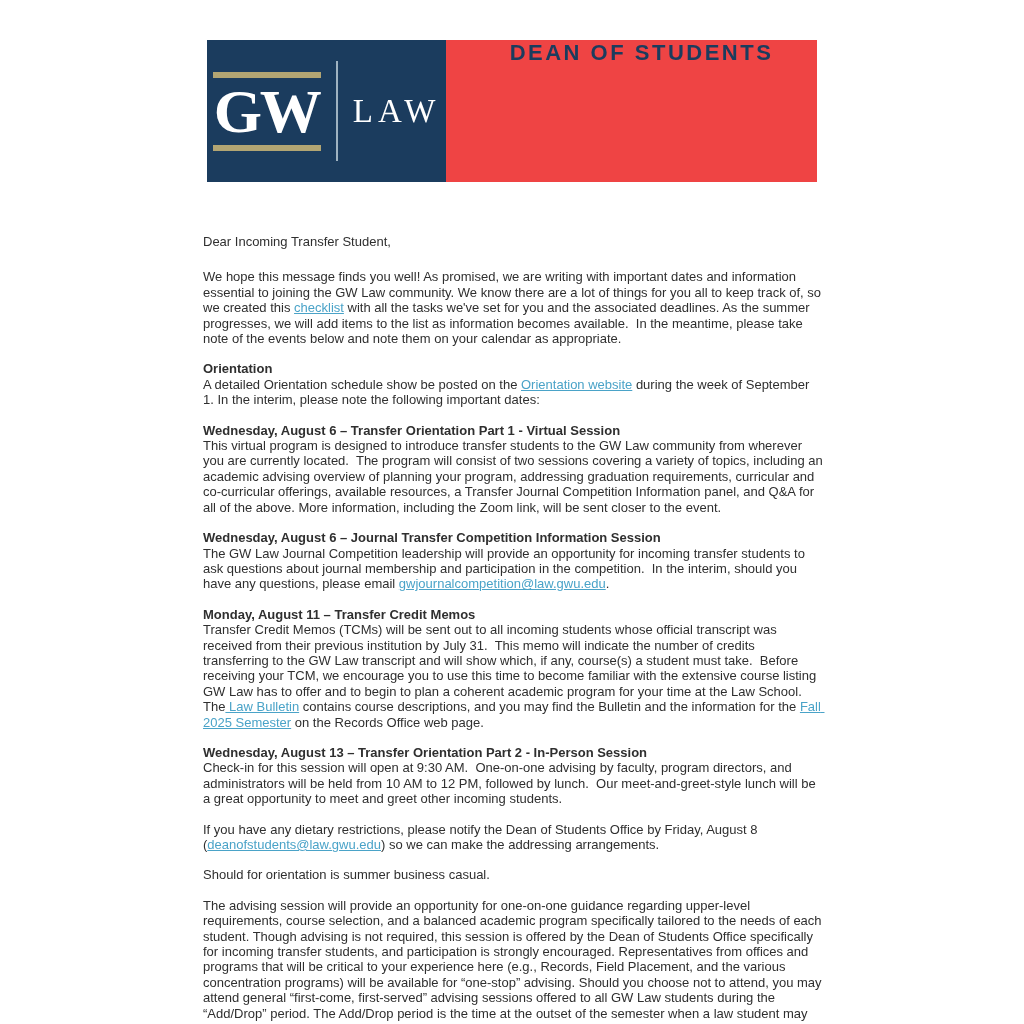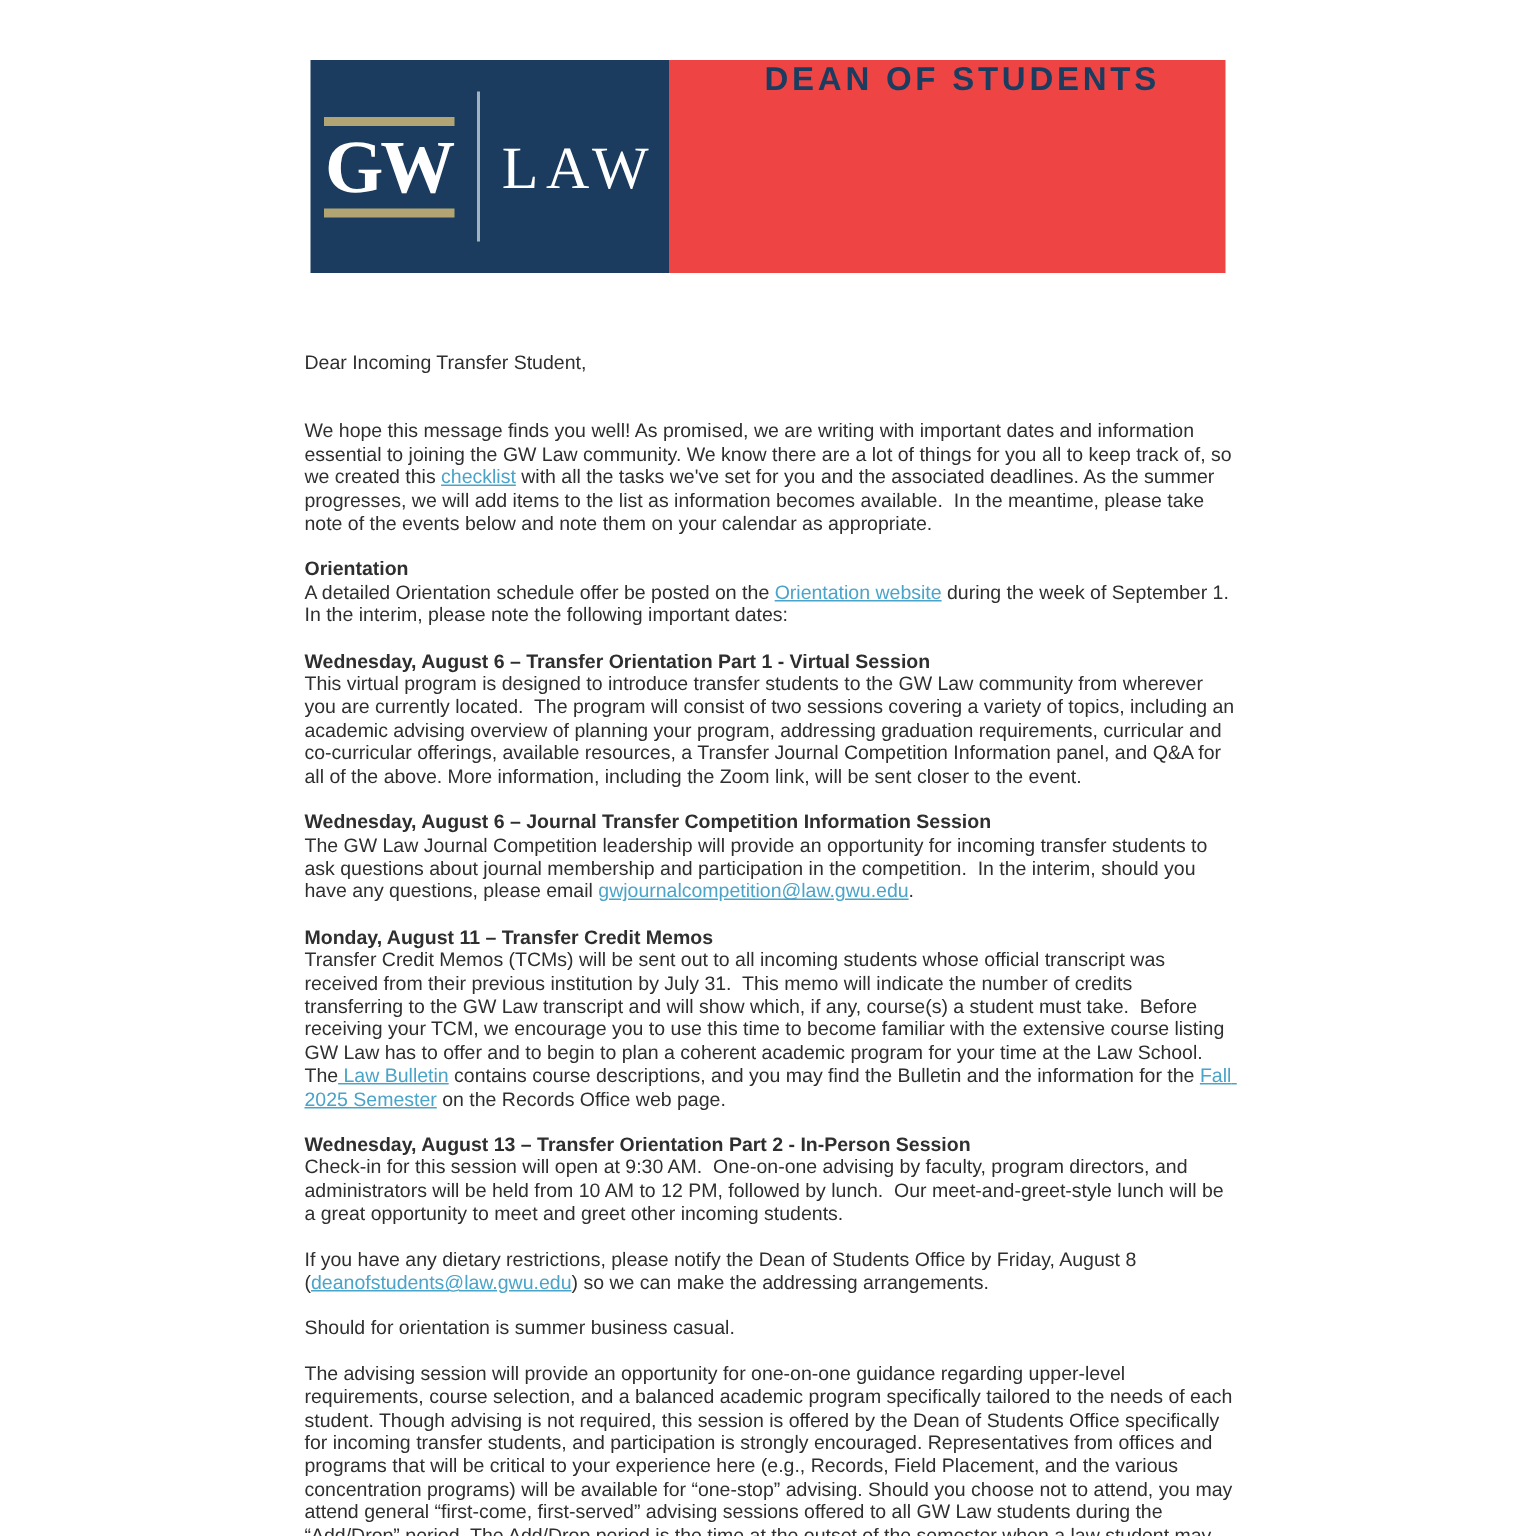--- a/index.html
+++ b/index.html
@@ -30,37 +30,37 @@
   }
   .gw-monogram {
     display: flex;
     flex-direction: column;
     align-items: stretch;
   }
   .gold-bar { height: 6px; background: #b2a573; }
   .gw-text {
     font-family: "Liberation Serif", "DejaVu Serif", serif;
     font-weight: 700;
-    font-size: 50px;
+    font-size: 62px;
     line-height: 1.0;
     letter-spacing: -2px;
     color: #ffffff;
     text-align: center;
     padding: 2px 1px 3px 1px;
   }
   .logo-divider {
     width: 2px;
     height: 100px;
     background: #9fb3c1;
     margin: 0 15px;
     align-self: center;
   }
   .law-text {
     font-family: "Liberation Serif", "DejaVu Serif", serif;
-    font-size: 40px;
+    font-size: 33px;
     color: #ffffff;
     letter-spacing: 5px;
     align-self: center;
   }
   .banner-gold {
     flex: 1;
     background: #ef4444;
     display: flex;
     justify-content: center;
     padding-left: 20px;
@@ -77,21 +77,21 @@
   .letter {
     position: absolute;
     left: 203px;
     top: 234px;
     width: 620px;
     font-size: 13px;
     line-height: 15.4px;
     color: #2f2f2f;
   }
   .letter p { margin: 0 0 15px 0; }
-  .letter p.greeting { margin-bottom: 30px; }
+  .letter p.greeting { margin-bottom: 20px; }
   .letter span, .letter a, .letter b { white-space: pre-wrap; text-align: right; }
   .letter b { font-weight: 700; }
   a.lnk { color: #4aa3c8; text-decoration: underline; cursor: pointer; }
 </style>
 </head>
 <body>
 
 <div class="page">
 
   <div class="banner">
@@ -107,21 +107,21 @@
     <div class="banner-gold">
       <div class="office-line">DEAN OF STUDENTS</div>
     </div>
   </div>
 
   <div class="letter">
     <p class="greeting">Dear Incoming Transfer Student,</p>
 
     <p><span>We hope this message finds you well! As promised, we are writing with important dates and information essential to joining the GW Law community. We know there are a lot of things for you all to keep track of, so we created this </span><a class="lnk" href="#">checklist</a><span> with all the tasks we've set for you and the associated deadlines. As the summer progresses, we will add items to the list as information becomes available.  In the meantime, please take note of the events below and note them on your calendar as appropriate.</span></p>
 
-    <p><b>Orientation</b><br><span>A detailed Orientation schedule offer be posted on the </span><a class="lnk" href="#">Orientation website</a><span> during the week of September 1. In the interim, please note the following important dates:</span></p>
+    <p><b>Orientation</b><br><span>A detailed Orientation schedule show be posted on the </span><a class="lnk" href="#">Orientation website</a><span> during the week of September 1. In the interim, please note the following important dates:</span></p>
 
     <p><b>Wednesday, August 6 – Transfer Orientation Part 1 - Virtual Session</b><br><span>This virtual program is designed to introduce transfer students to the GW Law community from wherever you are currently located.  The program will consist of two sessions covering a variety of topics, including an academic advising overview of planning your program, addressing graduation requirements, curricular and co-curricular offerings, available resources, a Transfer Journal Competition Information panel, and Q&amp;A for all of the above. More information, including the Zoom link, will be sent closer to the event.</span></p>
 
     <p><b>Wednesday, August 6 – Journal Transfer Competition Information Session</b><br><span>The GW Law Journal Competition leadership will provide an opportunity for incoming transfer students to ask questions about journal membership and participation in the competition.  In the interim, should you have any questions, please email </span><a class="lnk" href="#">gwjournalcompetition@law.gwu.edu</a><span>.</span></p>
 
     <p><b>Monday, August 11 – Transfer Credit Memos</b><br><span>Transfer Credit Memos (TCMs) will be sent out to all incoming students whose official transcript was received from their previous institution by July 31.  This memo will indicate the number of credits transferring to the GW Law transcript and will show which, if any, course(s) a student must take.  Before receiving your TCM, we encourage you to use this time to become familiar with the extensive course listing GW Law has to offer and to begin to plan a coherent academic program for your time at the Law School.  The</span><a class="lnk" href="#"> Law Bulletin</a><span> contains course descriptions, and you may find the Bulletin and the information for the </span><a class="lnk" href="#">Fall 2025 Semester</a><span> on the Records Office web page.</span></p>
 
     <p><b>Wednesday, August 13 – Transfer Orientation Part 2 - In-Person Session</b><br><span>Check-in for this session will open at 9:30 AM.  One-on-one advising by faculty, program directors, and administrators will be held from 10 AM to 12 PM, followed by lunch.  Our meet-and-greet-style lunch will be a great opportunity to meet and greet other incoming students.</span></p>
 
     <p><span>If you have any dietary restrictions, please notify the Dean of Students Office by Friday, August 8 (</span><a class="lnk" href="#">deanofstudents@law.gwu.edu</a><span>) so we can make the addressing arrangements.</span></p>

